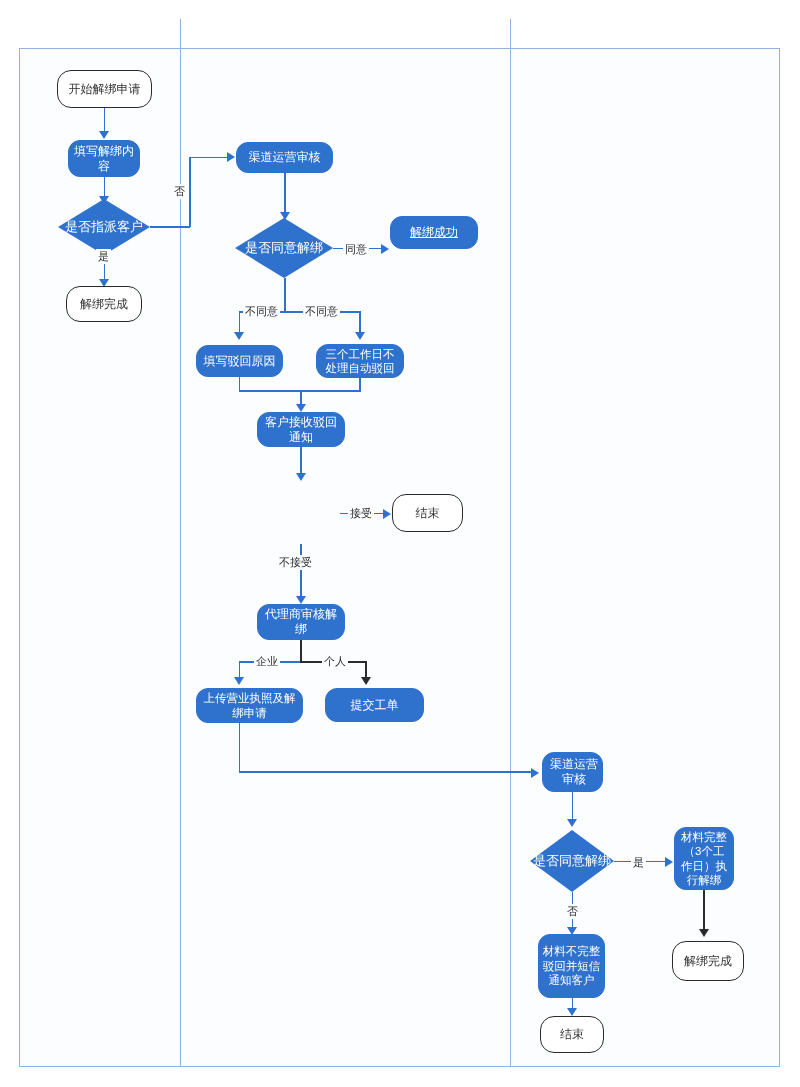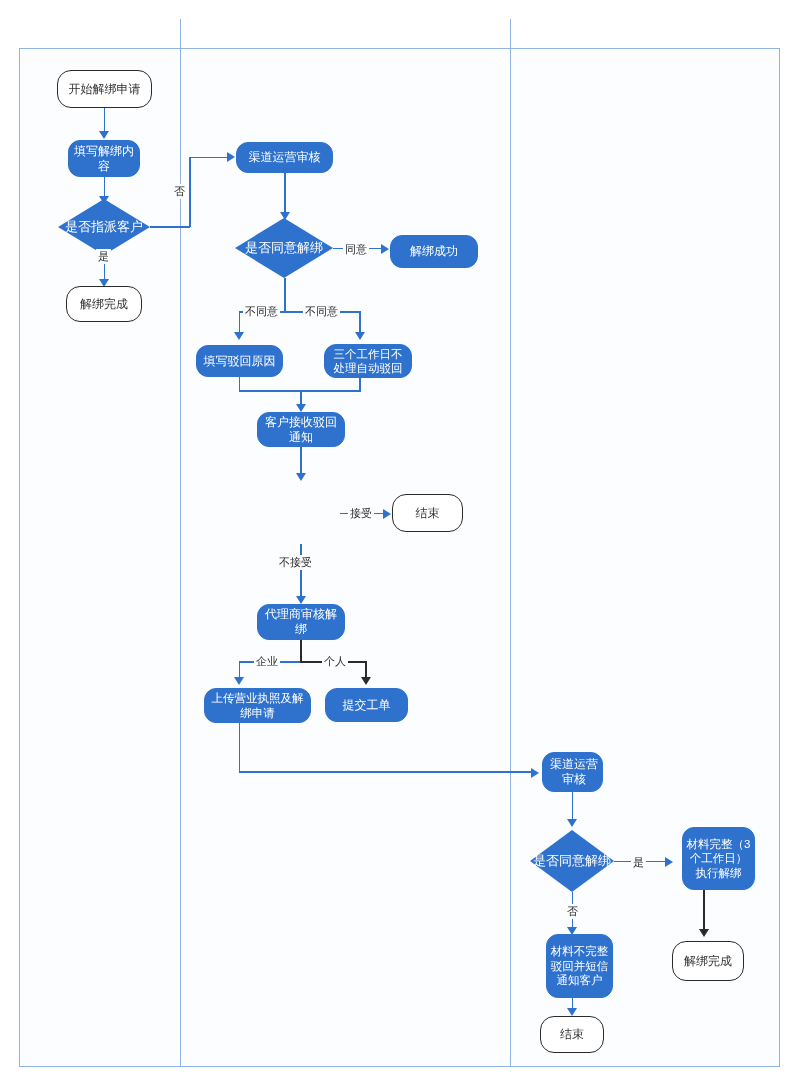--- a/index.html
+++ b/index.html
@@ -13,21 +13,21 @@
     border-bottom:1.5px solid #8fb4e3;box-sizing:border-box;background:#ffffff;}
   .lane-divider{position:absolute;top:19px;width:0;height:1048px;border-left:1.5px solid #8fb4e3;}
   .lane-title{position:absolute;top:19px;height:30px;line-height:30px;text-align:center;
     color:#4a86d4;font-size:12.5px;letter-spacing:.5px;}
 
   
   .node{position:absolute;box-sizing:border-box;display:flex;align-items:center;
         justify-content:center;text-align:center;border-radius:12px;}
   .proc{background:#2f72cd;color:#ffffff;font-size:12px;line-height:1.25;
         padding:2px 3px;border:1px solid #2f72cd;}
-  .proc.sm{font-size:11.5px;margin-left:8px;}
+  .proc.sm{font-size:11.5px;}
   .term{background:#ffffff;color:#333333;font-size:12px;border:1.6px solid #2b2b2b;
         border-radius:14px;}
   .diamond-wrap{position:absolute;}
   .diamond-wrap .dshape{position:absolute;inset:0;background:#2f72cd;
         clip-path:polygon(50% 0,100% 50%,50% 100%,0 50%);}
   .diamond-wrap .dlabel{position:absolute;inset:0;display:flex;align-items:center;
         justify-content:center;color:#ffffff;font-size:13px;text-align:center;line-height:1.2;}
 
   
   .ln{position:absolute;background:#2f72cd;}
@@ -88,21 +88,21 @@
 
   <div class="diamond-wrap" style="left:235px;top:218px;width:98px;height:60px;">
     <div class="dshape"></div>
     <div class="dlabel">是否同意解绑</div>
   </div>
 
   <div class="ln h" style="left:333px;top:247.5px;width:50px;"></div>
   <div class="arw right" style="left:381px;top:243.5px;"></div>
   <div class="elabel" style="left:343px;top:242px;">同意</div>
 
-  <div class="node proc" style="left:390px;top:235px;width:88px;height:33px;">解绑成功</div>
+  <div class="node proc" style="left:390px;top:216px;width:88px;height:33px;text-decoration:underline;">解绑成功</div>
 
   <div class="ln v" style="left:284px;top:278px;height:34px;"></div>
   <div class="ln h" style="left:239px;top:311px;width:121px;"></div>
   <div class="ln v" style="left:238.5px;top:311px;height:23px;"></div>
   <div class="arw down" style="left:234px;top:332px;"></div>
   <div class="ln v" style="left:359px;top:311px;height:23px;"></div>
   <div class="arw down" style="left:354.5px;top:332px;"></div>
   <div class="elabel" style="left:243px;top:304px;">不同意</div>
   <div class="elabel" style="left:303px;top:304px;">不同意</div>
 
@@ -136,41 +136,41 @@
   <div class="ln h" style="left:238.5px;top:661px;width:62px;"></div>
   <div class="ln h dark" style="left:300px;top:661px;width:66px;"></div>
   <div class="ln v" style="left:238.5px;top:661px;height:18px;"></div>
   <div class="arw down" style="left:234px;top:677px;"></div>
   <div class="ln v dark" style="left:365px;top:661px;height:18px;"></div>
   <div class="arw down dark" style="left:360.5px;top:677px;"></div>
   <div class="elabel" style="left:254px;top:654px;">企业</div>
   <div class="elabel" style="left:322px;top:654px;">个人</div>
 
   <div class="node proc sm" style="left:196px;top:688px;width:107px;height:35px;">上传营业执照及解绑申请</div>
-  <div class="node proc" style="left:325px;top:688px;width:83px;height:34px;">提交工单</div>
+  <div class="node proc" style="left:325px;top:688px;width:99px;height:34px;">提交工单</div>
 
   <div class="ln v" style="left:238.5px;top:723px;height:49px;"></div>
   <div class="ln h" style="left:238.5px;top:771px;width:294px;"></div>
   <div class="arw right" style="left:531px;top:767.5px;"></div>
 
   <div class="node proc" style="left:542px;top:752px;width:61px;height:40px;padding-left:6px;">渠道运营审核</div>
 
   <div class="ln v" style="left:571.5px;top:792px;height:30px;"></div>
   <div class="arw down" style="left:567px;top:819px;"></div>
 
   <div class="diamond-wrap" style="left:530px;top:830px;width:84px;height:62px;">
     <div class="dshape"></div>
     <div class="dlabel">是否同意解绑</div>
   </div>
 
   <div class="ln h" style="left:614px;top:860.5px;width:53px;"></div>
   <div class="arw right" style="left:665px;top:856.5px;"></div>
   <div class="elabel" style="left:631px;top:855px;">是</div>
 
-  <div class="node proc sm" style="left:674px;top:827px;width:73px;height:63px;">材料完整（3个工作日）执行解绑</div>
+  <div class="node proc sm" style="left:674px;top:827px;width:60px;height:63px;">材料完整（3个工作日）执行解绑</div>
 
   <div class="ln v dark" style="left:703px;top:890px;height:42px;"></div>
   <div class="arw down dark" style="left:698.5px;top:929px;"></div>
 
   <div class="node term" style="left:672px;top:941px;width:72px;height:40px;">解绑完成</div>
 
   <div class="ln v" style="left:571.5px;top:892px;height:38px;"></div>
   <div class="arw down" style="left:567px;top:927px;"></div>
   <div class="elabel" style="left:565px;top:904px;">否</div>
 

